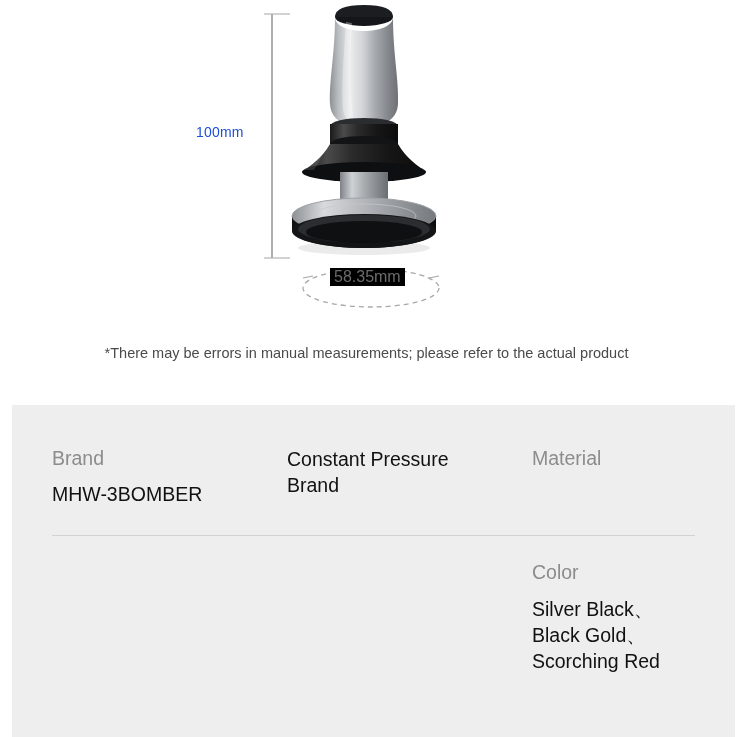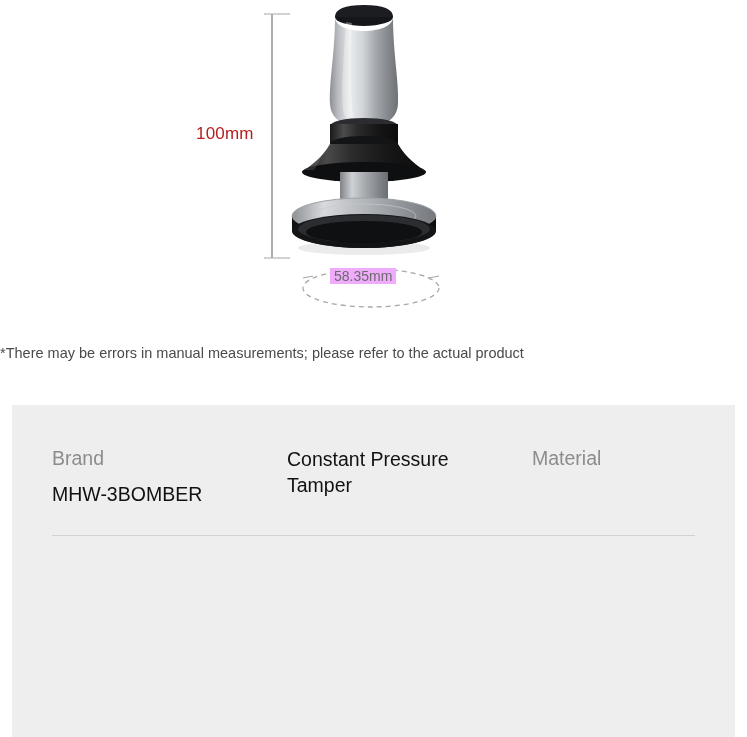--- a/index.html
+++ b/index.html
@@ -32,40 +32,41 @@
   .tamper-svg {
     position: absolute;
     left: 0;
     top: 0;
   }
 
   .dim-height-label {
     position: absolute;
     left: 196px;
     top: 124px;
-    font-size: 17px;
-    color: #b91c1c;
+    font-size: 14px;
+    color: #1d4ed8;
     letter-spacing: 0.2px;
   }
 
   .dim-width-label {
     position: absolute;
     left: 330px;
     top: 268px;
-    font-size: 14px;
+    font-size: 16px;
     color: #6b6b6b;
-    background: #f0abfc;
+    background: #000000;
     padding: 0 4px;
   }
 
   .disclaimer {
     position: absolute;
     left: 0;
     top: 345px;
     width: 747px;
+    text-align: center;
     font-size: 14.5px;
     color: #4a4a4a;
     padding-right: 14px;
     box-sizing: border-box;
   }
 
   
   .spec-panel {
     position: absolute;
     left: 12px;
@@ -217,32 +218,38 @@
   <div class="spec-panel">
     <div class="spec-grid">
 
       <div class="spec-cell">
         <div class="spec-label">Brand</div>
         <div class="spec-value">MHW-3BOMBER</div>
       </div>
 
       <div class="spec-cell">
         <div class="spec-value">Constant Pressure
-Tamper</div>
+Brand</div>
       </div>
 
       <div class="spec-cell">
         <div class="spec-label">Material</div>
       </div>
 
       <div class="spec-divider"></div>
 
       <div class="spec-cell">
       </div>
 
       <div class="spec-cell">
       </div>
 
+      <div class="spec-cell">
+        <div class="spec-label">Color</div>
+        <div class="spec-value">Silver Black、
+Black Gold、
+Scorching Red</div>
+      </div>
 
     </div>
   </div>
 
 </div>
 
 </body></html>

